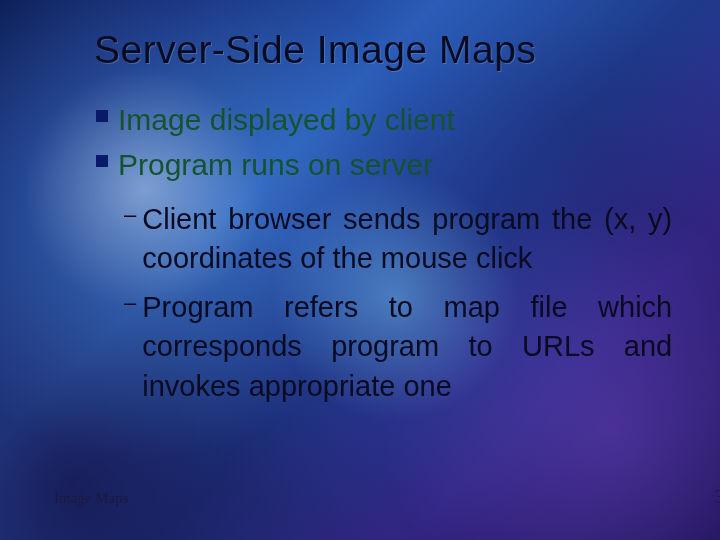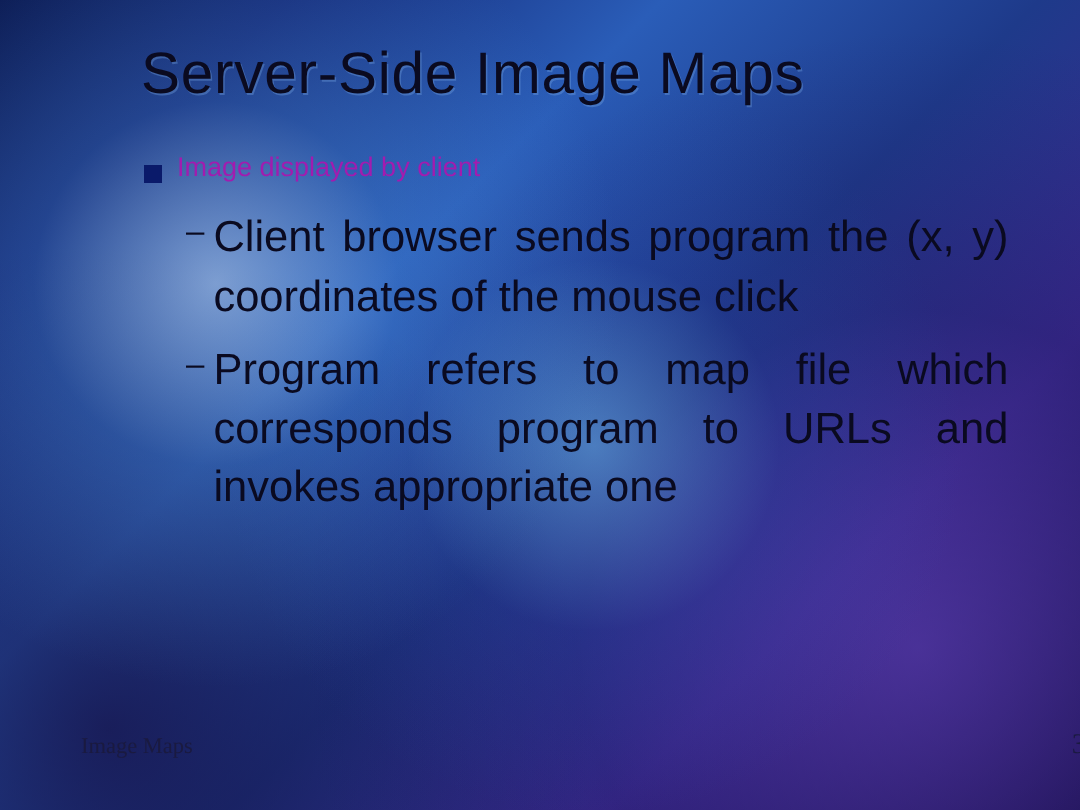--- a/index.html
+++ b/index.html
@@ -38,22 +38,22 @@
   }
   .sq {
     width: 12px;
     height: 12px;
     background: #0a1a6a;
     margin-top: 10px;
     margin-right: 10px;
     flex-shrink: 0;
   }
   .b1-text {
-    font-size: 18px;
-    color: #a21caf;
+    font-size: 30px;
+    color: #14532d;
     line-height: 1.3;
   }
   .subs {
     margin-top: 16px;
     margin-left: 28px;
     margin-right: 0;
   }
   .b2 {
     display: flex;
     align-items: flex-start;
@@ -97,20 +97,24 @@
 <body>
 
 <div class="slide">
   <h1 class="title">Server-Side Image Maps</h1>
 
   <div class="bullets">
     <div class="b1">
       <div class="sq"></div>
       <div class="b1-text">Image displayed by client</div>
     </div>
+    <div class="b1">
+      <div class="sq"></div>
+      <div class="b1-text">Program runs on server</div>
+    </div>
 
     <div class="subs">
       <div class="b2">
         <div class="dash">–</div>
         <div class="b2-text">Client browser sends program the (x, y) coordinates of the mouse click</div>
       </div>
       <div class="b2">
         <div class="dash">–</div>
         <div class="b2-text">Program refers to map file which corresponds program to URLs and invokes appropriate one</div>
       </div>

